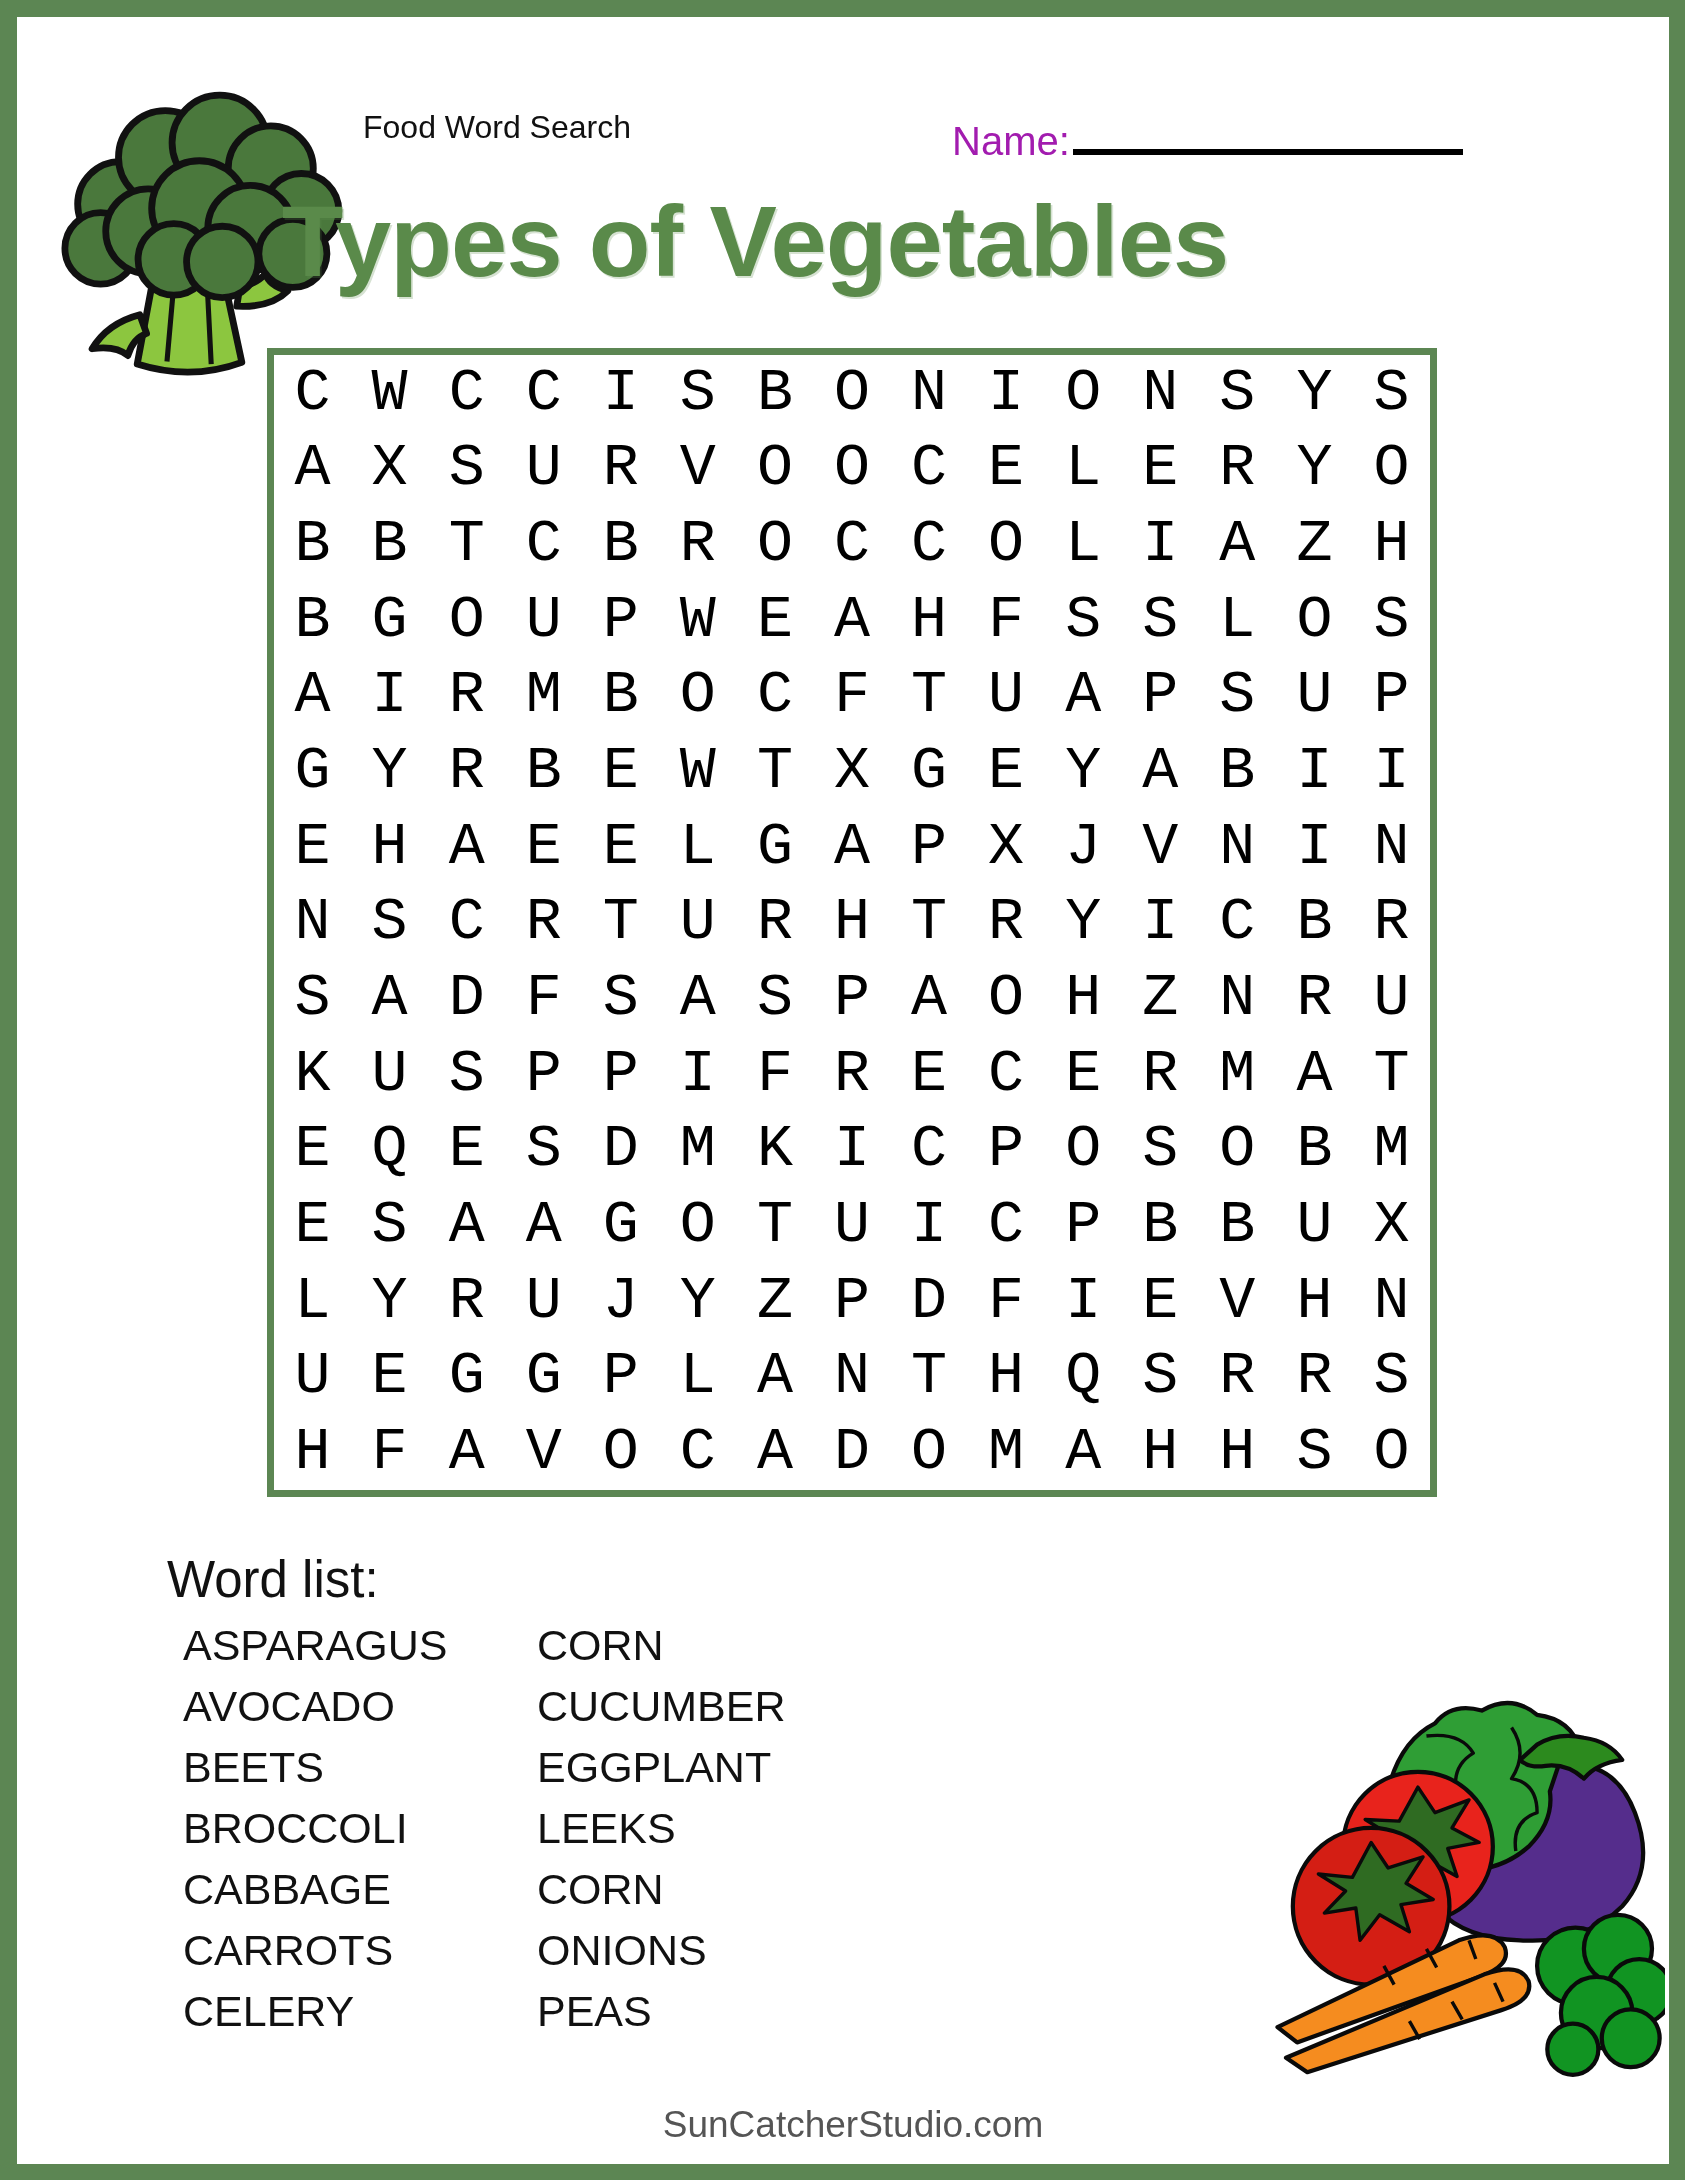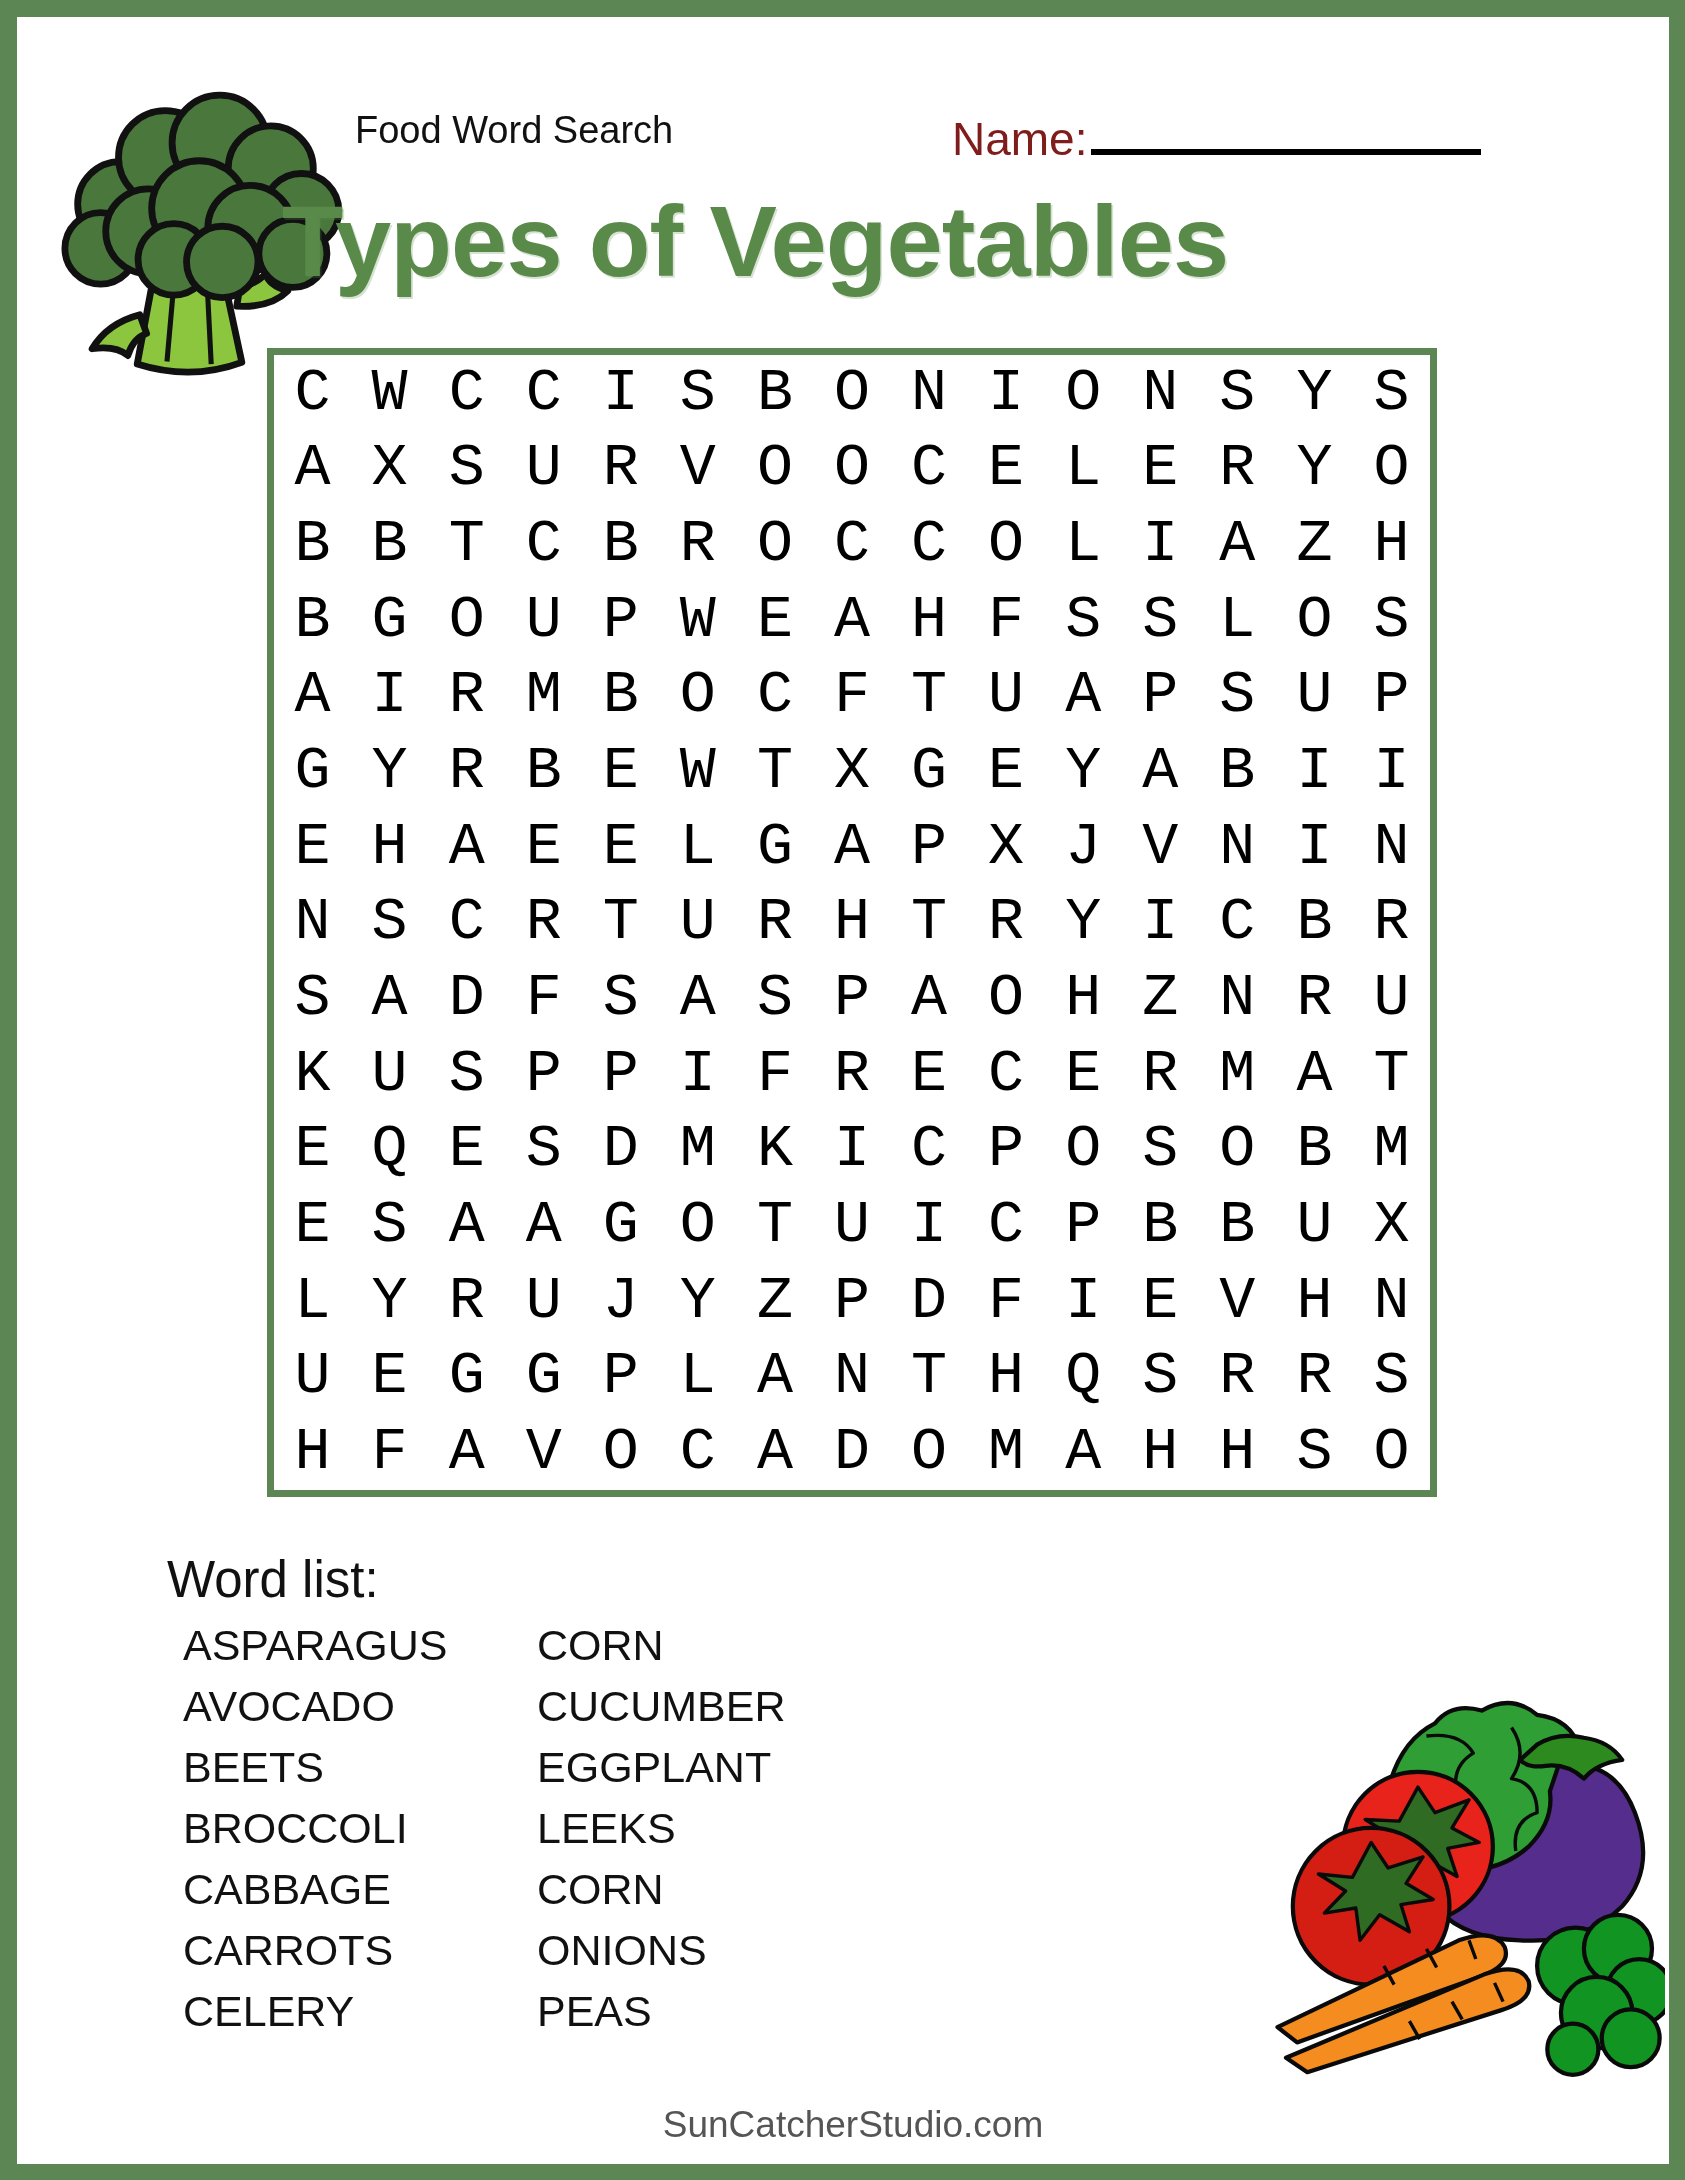--- a/index.html
+++ b/index.html
@@ -7,26 +7,26 @@
   .page {
     position:relative;
     width:1686px; height:2181px;
     background:#ffffff;
     border:17px solid #5c8653;
     font-family:"Liberation Sans", sans-serif;
     color:#000;
     overflow:hidden;
   }
   .ws-type {
-    position:absolute; left:338px; top:92px;
-    font-size:38px; color:#111;
+    position:absolute; left:346px; top:92px;
+    font-size:32px; color:#111;
   }
   .name-row {
     position:absolute; left:935px; top:92px;
-    font-size:46px; color:#7f1d1d; white-space:nowrap;
+    font-size:40px; color:#a21caf; white-space:nowrap;
   }
   .name-line {
     display:inline-block; width:390px; height:46px;
     border-bottom:6px solid #000; margin-left:3.4px;
   }
   .title {
     position:absolute; left:0; top:167px; width:1476px;
     text-align:center;
     font-size:101px; font-weight:bold; letter-spacing:-0.9px;
     color:#5a8a4a;

